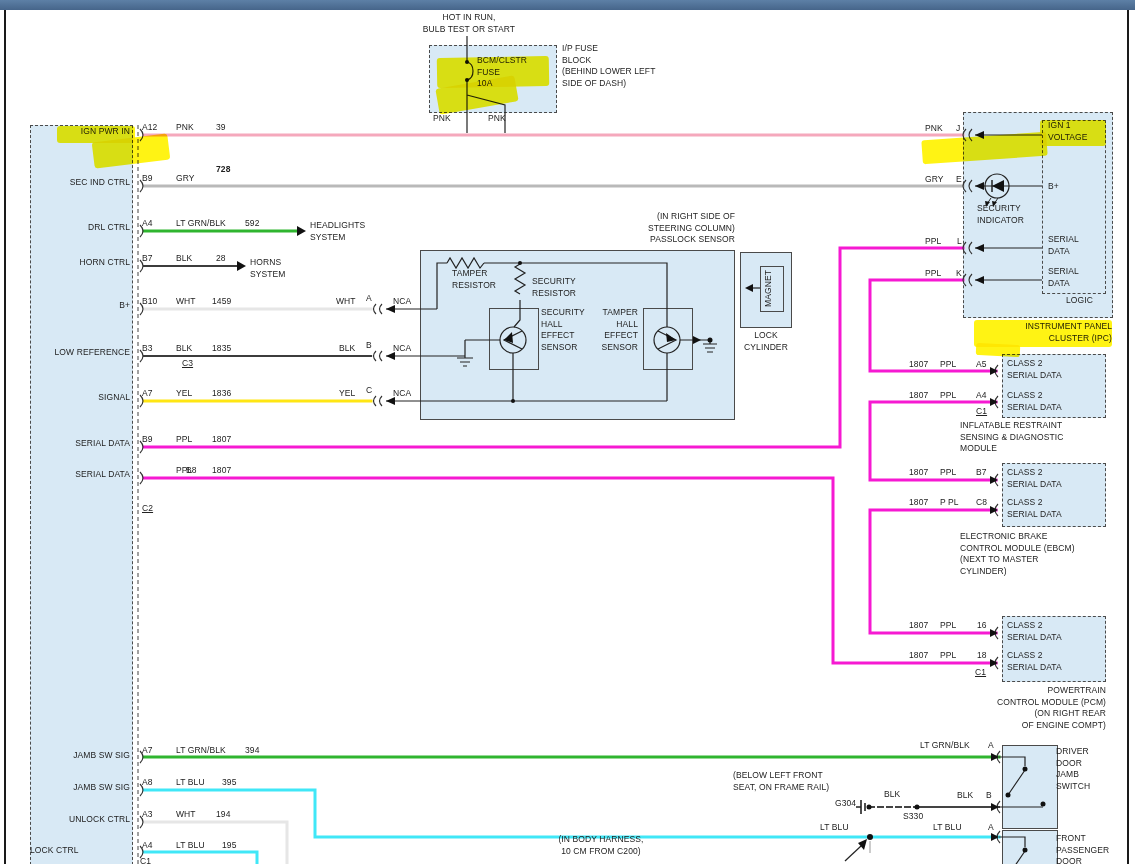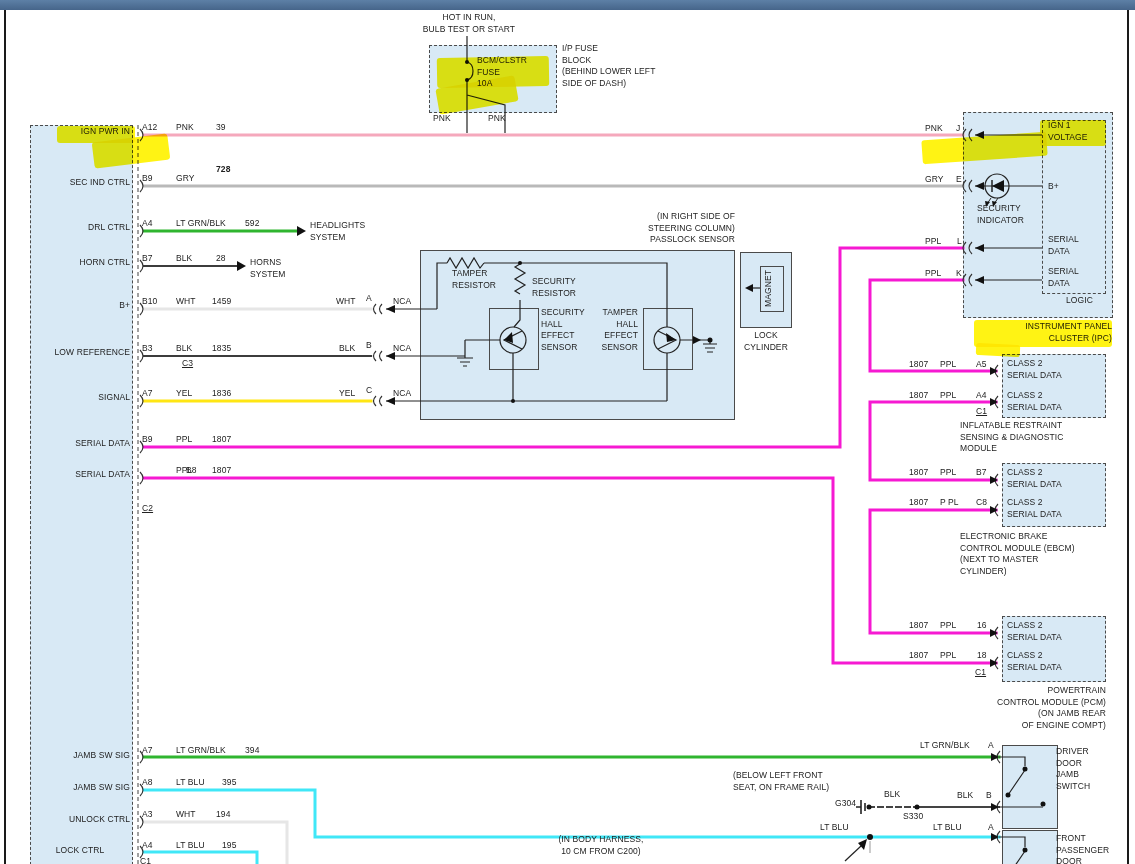--- a/index.html
+++ b/index.html
@@ -163,21 +163,21 @@
       <div class="lbl" style="left: 30px; top: 222px; width: 100px; text-align: right;">DRL CTRL</div>
       <div class="lbl" style="left: 30px; top: 257px; width: 100px; text-align: right;">HORN CTRL</div>
       <div class="lbl" style="left: 30px; top: 300px; width: 100px; text-align: right;">B+</div>
       <div class="lbl" style="left: 30px; top: 347px; width: 100px; text-align: right;">LOW REFERENCE</div>
       <div class="lbl" style="left: 30px; top: 392px; width: 100px; text-align: right;">SIGNAL</div>
       <div class="lbl" style="left: 30px; top: 438px; width: 100px; text-align: right;">SERIAL DATA</div>
       <div class="lbl" style="left: 30px; top: 469px; width: 100px; text-align: right;">SERIAL DATA</div>
       <div class="lbl" style="left: 30px; top: 750px; width: 100px; text-align: right;">JAMB SW SIG</div>
       <div class="lbl" style="left: 30px; top: 782px; width: 100px; text-align: right;">JAMB SW SIG</div>
       <div class="lbl" style="left: 30px; top: 814px; width: 100px; text-align: right;">UNLOCK CTRL</div>
-      <div class="lbl" style="left: 30px; top: 845px; width: 100px; text-align: center;">LOCK CTRL</div>
+      <div class="lbl" style="left: 30px; top: 845px; width: 100px; text-align: left;">LOCK CTRL</div>
       <div class="lbl" style="left: 142px; top: 122px;">A12</div>
       <div class="lbl" style="left: 176px; top: 122px;">PNK</div>
       <div class="lbl" style="left: 216px; top: 122px;">39</div>
       <div class="lbl" style="left: 142px; top: 173px;">B9</div>
       <div class="lbl" style="left: 176px; top: 173px;">GRY</div>
       <div class="lbl" style="left: 216px; top: 164px; font-weight: bold;">728</div>
       <div class="lbl" style="left: 142px; top: 218px;">A4</div>
       <div class="lbl" style="left: 176px; top: 218px;">LT GRN/BLK</div>
       <div class="lbl" style="left: 245px; top: 218px;">592</div>
       <div class="lbl" style="left: 142px; top: 253px;">B7</div>
@@ -298,21 +298,21 @@
       <div class="lbl" style="left: 1007px; top: 662px;">SERIAL DATA</div>
       <div class="lbl" style="left: 960px; top: 420px; width: 146px; ">INFLATABLE RESTRAINT
 SENSING &amp; DIAGNOSTIC
 MODULE</div>
       <div class="lbl" style="left: 960px; top: 531px; width: 146px; ">ELECTRONIC BRAKE
 CONTROL MODULE (EBCM)
 (NEXT TO MASTER
 CYLINDER)</div>
       <div class="lbl" style="left: 960px; top: 685px; width: 146px; text-align: right;">POWERTRAIN
 CONTROL MODULE (PCM)
-(ON JAMB REAR
+(ON RIGHT REAR
 OF ENGINE COMPT)</div>
       <div class="lbl" style="left: 733px; top: 770px; width: 126px; text-align: left;">(BELOW LEFT FRONT
 SEAT, ON FRAME RAIL)</div>
       <div class="lbl" style="left: 835px; top: 798px;">G304</div>
       <div class="lbl" style="left: 884px; top: 789px;">BLK</div>
       <div class="lbl" style="left: 903px; top: 811px;">S330</div>
       <div class="lbl" style="left: 957px; top: 790px;">BLK</div>
       <div class="lbl" style="left: 986px; top: 790px;">B</div>
       <div class="lbl" style="left: 920px; top: 740px;">LT GRN/BLK</div>
       <div class="lbl" style="left: 988px; top: 740px;">A</div>

